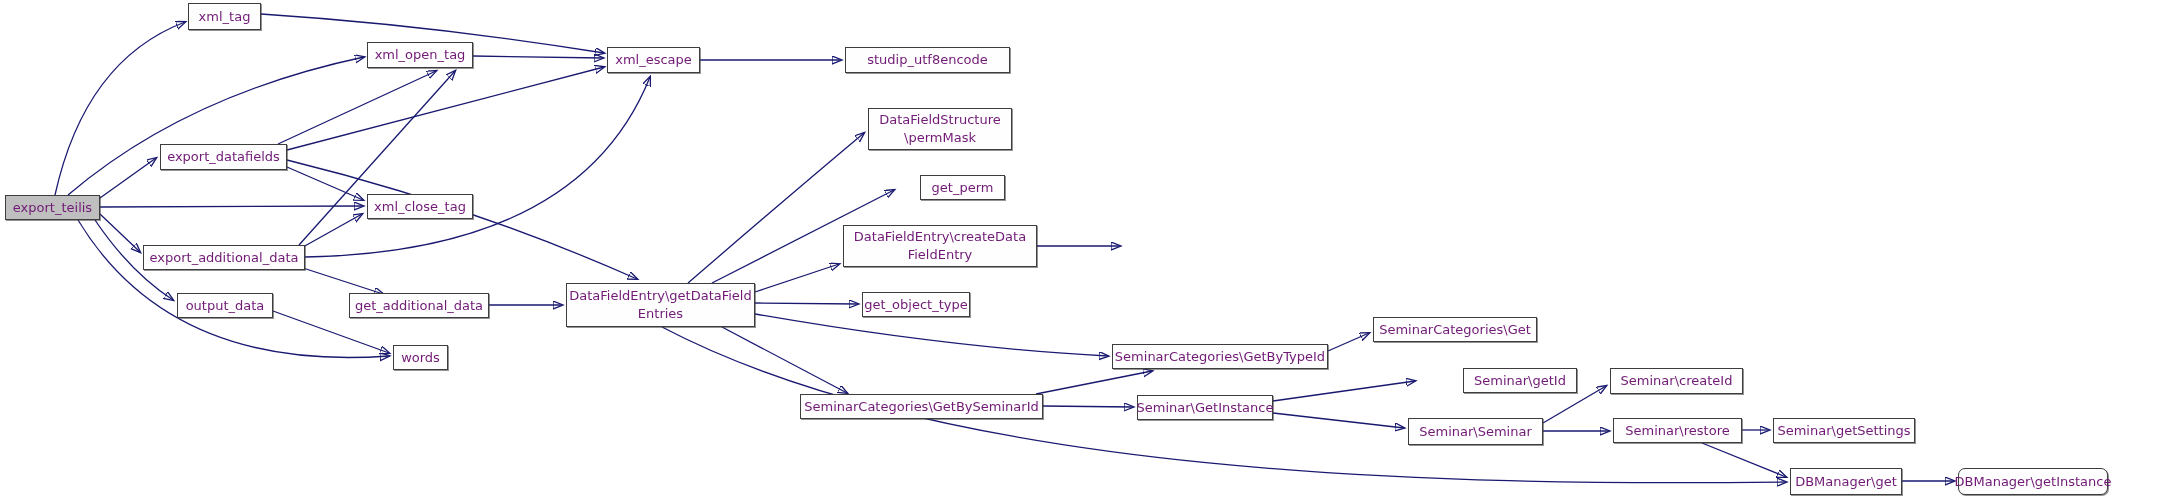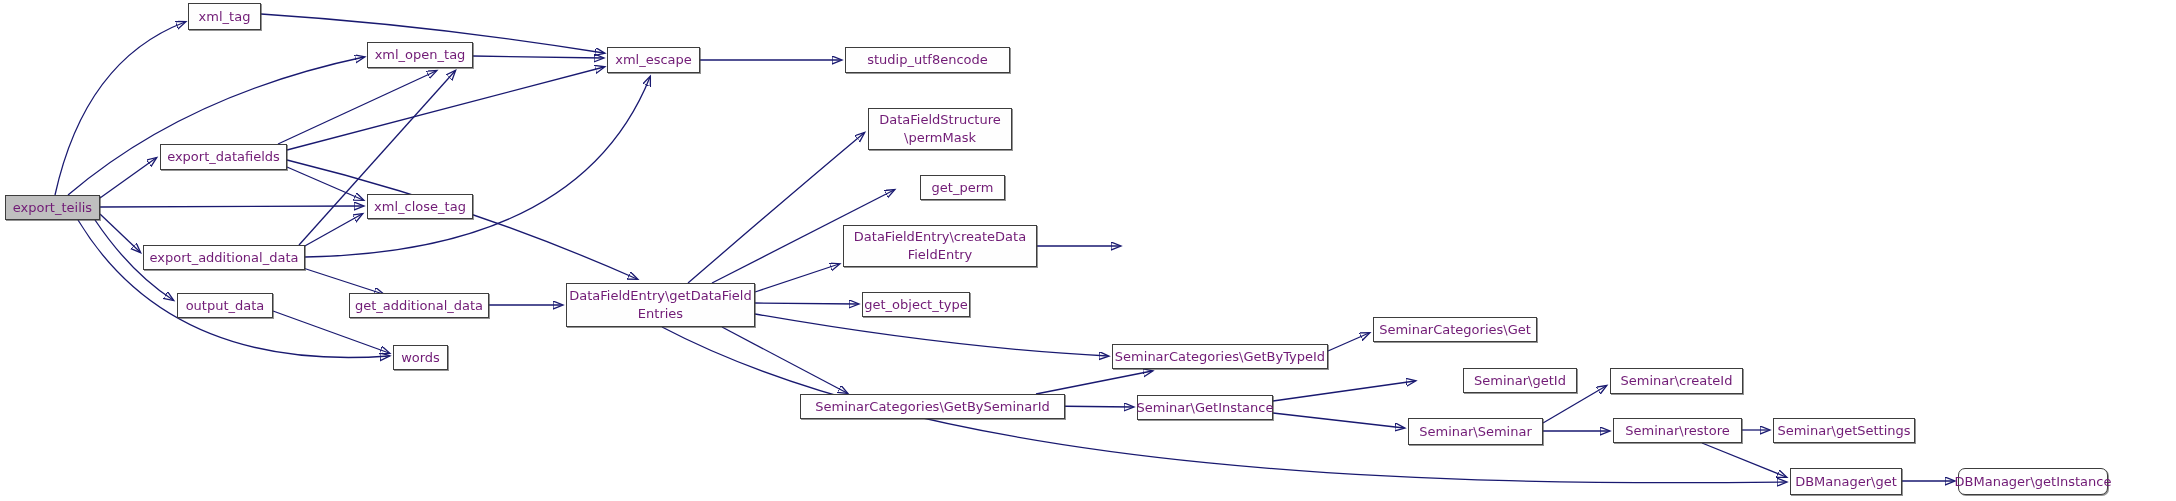--- a/index.html
+++ b/index.html
@@ -130,21 +130,21 @@
     </div>
     <div class="node" style="left: 862px; top: 292px; width: 108px; height: 25px;">
       <div>get_object_type</div>
     </div>
     <div class="node" style="left: 1112px; top: 344px; width: 216px; height: 25px;">
       <div>SeminarCategories\GetByTypeId</div>
     </div>
     <div class="node" style="left: 1373px; top: 317px; width: 164px; height: 25px;">
       <div>SeminarCategories\Get</div>
     </div>
-    <div class="node" style="left: 800px; top: 394px; width: 265px; height: 25px;">
+    <div class="node" style="left: 800px; top: 394px; width: 243px; height: 25px;">
       <div>SeminarCategories\GetBySeminarId</div>
     </div>
     <div class="node" style="left: 1137px; top: 395px; width: 136px; height: 25px;">
       <div>Seminar\GetInstance</div>
     </div>
     <div class="node" style="left: 1419px; top: 368px; width: 114px; height: 25px; margin-left: 44px;">
       <div>Seminar\getId</div>
     </div>
     <div class="node" style="left: 1610px; top: 368px; width: 133px; height: 26px;">
       <div>Seminar\createId</div>

